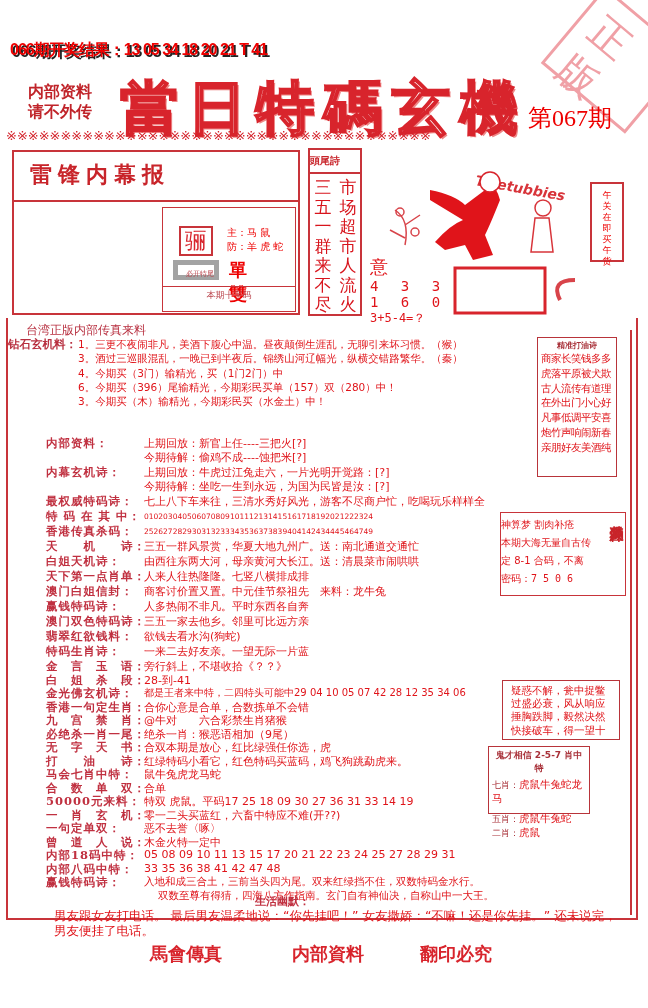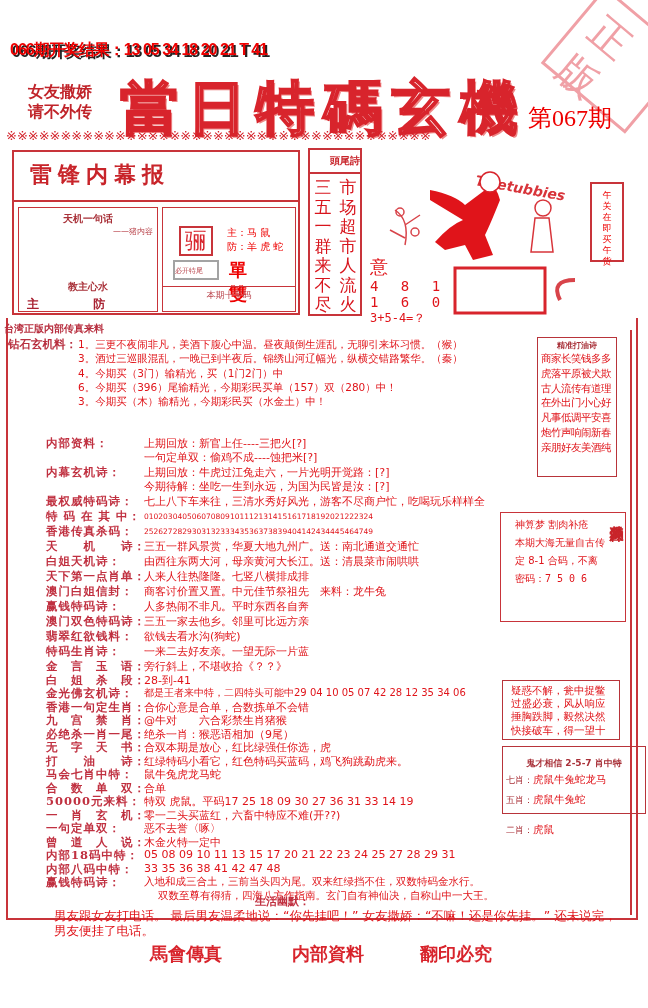--- a/index.html
+++ b/index.html
@@ -12,60 +12,51 @@
 #main-title{left:120px;top:70px;font-size:58px;font-weight:bold;color:#fff;letter-spacing:10px;-webkit-text-stroke:2px #d8242c;text-shadow:2px 2px 0 #e88;font-family:"DejaVu Serif",serif}
 #issue{left:528px;top:102px;font-size:24px;color:#e00;font-family:"Liberation Serif",serif}
 #stamp{left:560px;top:10px;width:110px;height:100px;border:3px solid #f0a0a6;transform:rotate(40deg);color:#f0a0a6;font-size:40px;text-align:left;padding:8px 14px;line-height:50px}
 .stars{left:6px;width:640px;font-size:13px;color:#d4242c;letter-spacing:0px;overflow:hidden;white-space:nowrap}
 #leifeng{left:12px;top:150px;width:288px;height:165px;border:2px solid #c8343a}
 #leifeng .hdr{height:50px;border-bottom:2px solid #c8343a;font-size:22px;font-weight:bold;padding:8px 16px;color:#c8242a;letter-spacing:6px;font-family:"DejaVu Serif",serif}
 #leifeng .left{position:absolute;left:4px;top:55px;width:140px;height:105px;border:1px solid #c8343a;font-size:9px;color:#b84048;padding:4px}
 #leifeng .right{position:absolute;left:148px;top:55px;width:134px;height:105px;border:1px solid #c8343a;font-size:9px;color:#b84048}
 .bigchar{position:absolute;left:16px;top:18px;width:34px;height:30px;border:2px solid #c8343a;font-size:22px;text-align:center;line-height:26px;color:#d8242c}
 #poem-box{left:308px;top:148px;width:54px;height:168px;border:2px solid #c8343a}
-#poem-box .t{height:24px;border-bottom:2px solid #c8343a;font-size:10px;font-weight:bold;text-align:right;line-height:22px;color:#c8242a}
+#poem-box .t{height:24px;border-bottom:2px solid #c8343a;font-size:10px;font-weight:bold;text-align:left;line-height:22px;color:#c8242a}
 .vcol{position:absolute;top:28px;width:22px;font-size:17px;line-height:19.5px;text-align:center;color:#d8141c}
 .numline{font-size:14px;letter-spacing:7px;font-family:"DejaVu Sans Mono",monospace}
 #right-scroll{left:590px;top:182px;width:34px;height:80px;border:2px double #c8343a;font-size:9px;color:#e00;text-align:center;line-height:11px;padding-top:6px}
 #outer{left:6px;top:318px;width:632px;height:602px;border:2px solid #c8343a;border-top:none}
 .lbl{position:absolute;color:#c03040;font-family:"DejaVu Serif",serif;font-size:11.5px;font-weight:bold;white-space:nowrap;letter-spacing:1px}
 .val{position:absolute;color:#e0141a;font-size:11px;white-space:nowrap}
 .row{position:absolute;left:0;height:15px}
 .side-box{border:1.5px solid #b8343a;color:#e0141a}
 .foot{position:absolute;top:942px;font-size:18px;font-weight:bold;color:#d8242c;font-family:Liberation Sans, sans-serif}
 </style>
 </head>
 <body>
 
 <div id="stamp" class="abs">正版</div>
 <div id="result" class="abs">066期开奖结果：13 05 34 18 20 21 T 41</div>
 <div id="internal" class="abs">
-  <div>女友撒娇</div>
+  <div>内部资料</div>
   <div>请不外传</div>
 </div>
 <div id="main-title" class="abs">當日特碼玄機</div>
 <div id="issue" class="abs">第067期</div>
 <div class="abs stars" style="top:128px">※※※※※※※※※※※※※※※※※※※※※※※※※※※※※※※※※※※※※※※</div>
 
 <div id="leifeng" class="abs">
   <div class="hdr">雷锋内幕报</div>
-  <div class="left">
-    <div style="text-align:center;font-weight:bold;font-size:10px;color:#a83038">天机一句话</div>
-    <div style="text-align:right;font-size:8px">——猪内容</div>
-    <div style="position:absolute;top:72px;left:0;width:100%;text-align:center;font-weight:bold;font-size:10px;color:#a83038">教主心水</div>
-    <div style="position:absolute;top:88px;left:8px;font-size:12px;font-weight:bold;color:#a82030">
-      <span>主</span>
-      <span style="margin-left:50px">防</span>
-    </div>
-  </div>
   <div class="right">
     <div class="bigchar">骊</div>
     <div style="position:absolute;left:64px;top:18px;font-size:10px;color:#e00">主：马 鼠</div>
     <div style="position:absolute;left:64px;top:32px;font-size:10px;color:#e00">防：羊 虎 蛇</div>
-    <div style="position:absolute;left:10px;top:52px;width:46px;height:20px;border:2px solid #a3a3a3;font-size:7px;text-align:left;padding-top:4px">必开特尾</div>
+    <div style="position:absolute;left:10px;top:52px;width:46px;height:20px;border:5px solid #a3a3a3;font-size:7px;text-align:right;padding-top:4px">必开特尾</div>
     <div style="position:absolute;left:66px;top:50px;font-size:18px;font-weight:bold;color:#e00;letter-spacing:8px">單 雙</div>
     <div style="position:absolute;left:0;top:78px;width:100%;border-top:1px solid #c8343a;text-align:center;font-size:9px;padding-top:2px">本期十字码</div>
   </div>
 </div>
 
 <div id="poem-box" class="abs">
   <div class="t">頭尾詩</div>
   <div class="vcol" style="left:2px">
     <div>三</div>
     <div>五</div>
@@ -80,21 +71,21 @@
     <div>场</div>
     <div>超</div>
     <div>市</div>
     <div>人</div>
     <div>流</div>
     <div>火</div>
   </div>
 </div>
 
 <div class="abs red" style="left:370px;top:255px;font-size:18px">意</div>
-<div class="abs red numline" style="left:370px;top:278px">4 8 1</div>
+<div class="abs red numline" style="left:370px;top:278px">4 3 3</div>
 <div class="abs red numline" style="left:370px;top:294px">1 6 0</div>
 <div class="abs red" style="left:370px;top:310px;font-size:12px;font-family:'DejaVu Sans Mono',monospace">3+5-4=？</div>
 
 <div class="abs" style="left:375px;top:150px;width:210px;height:165px">
   <div class="abs" style="left:100px;top:30px;font-size:14px;font-weight:bold;color:#d8343a;transform:rotate(10deg);font-style:italic">Teletubbies</div>
   <svg class="abs" style="left:0;top:0" width="210" height="165">
     <g fill="none" stroke="#d8444a" stroke-width="1.5">
       <path d="M20 60 Q35 70 30 95 M30 75 L45 65 M30 88 L15 80"></path>
       <circle cx="25" cy="62" r="4"></circle>
         <circle cx="40" cy="82" r="4"></circle>
@@ -115,38 +106,38 @@
   <div>在</div>
   <div>即</div>
   <div>买</div>
   <div>午</div>
   <div>货</div>
 </div>
 
 <div id="outer" class="abs"></div>
 <div class="abs" style="left:630px;top:330px;width:2px;height:585px;background:#c8343a"></div>
 
-<div class="abs serif" style="left:4px;top:322px;font-size:10px;font-weight:bold;color:#b83040">台湾正版内部传真来料</div>
+<div class="abs serif" style="left:26px;top:322px;font-size:12px;font-weight:normal;color:#b83040">台湾正版内部传真来料</div>
 <div class="abs serif" style="left:8px;top:337px;font-size:11.5px;font-weight:bold;color:#b83040">钻石玄机料：</div>
 
 <div class="abs" style="left:78px;top:337px;font-size:10.5px;line-height:14.3px;color:#e0141a">
   <div>1。三更不夜闹非凡，美酒下腹心中温。昼夜颠倒生涯乱，无聊引来坏习惯。（猴）</div>
   <div>3。酒过三巡眼混乱，一晚已到半夜后。锦绣山河辽幅光，纵横交错路繁华。（秦）</div>
   <div>4。今期买（3门）输精光，买（1门2门）中</div>
   <div>6。今期买（396）尾输精光，今期彩民买单（157）双（280）中！</div>
   <div>3。今期买（木）输精光，今期彩民买（水金土）中！</div>
 </div>
 
 <div class="abs" style="left:46px;top:436px;width:460px">
   <div class="row" style="top:0">
       <span class="lbl" style="left:0">内部资料：</span>
       <span class="val" style="left:98px">上期回放：新官上任----三把火[?]</span>
     </div>
   <div class="row" style="top:14px">
-      <span class="val" style="left:98px">一句定单双：偷鸡不成----蚀把米[?]</span>
+      <span class="val" style="left:98px">今期待解：偷鸡不成----蚀把米[?]</span>
     </div>
   <div class="row" style="top:29px">
       <span class="lbl" style="left:0">内幕玄机诗：</span>
       <span class="val" style="left:98px">上期回放：牛虎过江兔走六，一片光明开觉路：[?]</span>
     </div>
   <div class="row" style="top:43px">
       <span class="val" style="left:98px">今期待解：坐吃一生到永远，为国为民皆是汝：[?]</span>
     </div>
   <div class="row" style="top:58px">
       <span class="lbl" style="left:0">最权威特码诗：</span>
@@ -277,37 +268,37 @@
     <div>商家长笑钱多多</div>
     <div>虎落平原被犬欺</div>
     <div>古人流传有道理</div>
     <div>在外出门小心好</div>
     <div>凡事低调平安喜</div>
     <div>炮竹声响闹新春</div>
     <div>亲朋好友美酒纯</div>
   </div>
 </div>
 
-<div class="abs side-box" style="left:500px;top:512px;width:126px;height:110px;padding:3px 14px;font-size:10px;line-height:18px;border-color:#c8343a">
+<div class="abs side-box" style="left:500px;top:512px;width:126px;height:84px;padding:3px 0;font-size:10px;line-height:18px;border-color:#c8343a">
   <div>神算梦 割肉补疮</div>
   <div>本期大海无量自古传</div>
   <div>定 8-1 合码，不离</div>
   <div style="font-family:'DejaVu Sans Mono',monospace">密码：7 5 0 6</div>
 </div>
 <div class="abs" style="left:600px;top:515px;width:24px;font-size:14px;line-height:15px;font-weight:bold;color:#c8242a;text-align:center;writing-mode:vertical-rl;font-family:'DejaVu Serif',serif">入梦应神码</div>
 
 <div class="abs side-box" style="left:502px;top:680px;width:118px;height:60px;padding:3px 8px;font-size:10.5px;line-height:13.2px">
   <div>疑惑不解，瓮中捉鳖</div>
   <div>过盛必衰，风从响应</div>
   <div>捶胸跌脚，毅然决然</div>
   <div>快接破车，得一望十</div>
 </div>
 
-<div class="abs side-box" style="left:502px;top:746px;width:144px;height:68px;padding:10px 3px;font-size:10.5px">
+<div class="abs side-box" style="left:488px;top:746px;width:102px;height:68px;padding:2px 3px;font-size:10.5px">
   <div style="font-size:9px;font-weight:bold;color:#a83038;text-align:center">鬼才相信 2-5-7 肖中特</div>
   <div style="margin-top:3px"><span style="font-size:9px;color:#a83038">七肖：</span><span>虎鼠牛兔蛇龙马</span></div>
   <div style="margin-top:6px"><span style="font-size:9px;color:#a83038">五肖：</span><span>虎鼠牛兔蛇</span></div>
-  <div style="margin-top:16px"><span style="font-size:9px;color:#a83038">二肖：</span><span>虎鼠</span></div>
+  <div style="margin-top:0"><span style="font-size:9px;color:#a83038">二肖：</span><span>虎鼠</span></div>
 </div>
 
 <div class="foot" style="left:150px">馬會傳真</div>
 <div class="foot" style="left:292px">内部資料</div>
 <div class="foot" style="left:420px">翻印必究</div>
 
 </body></html>

